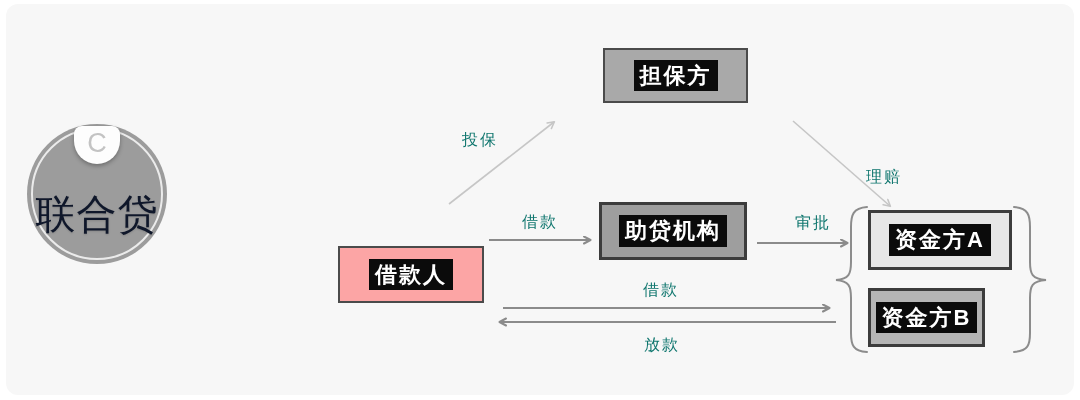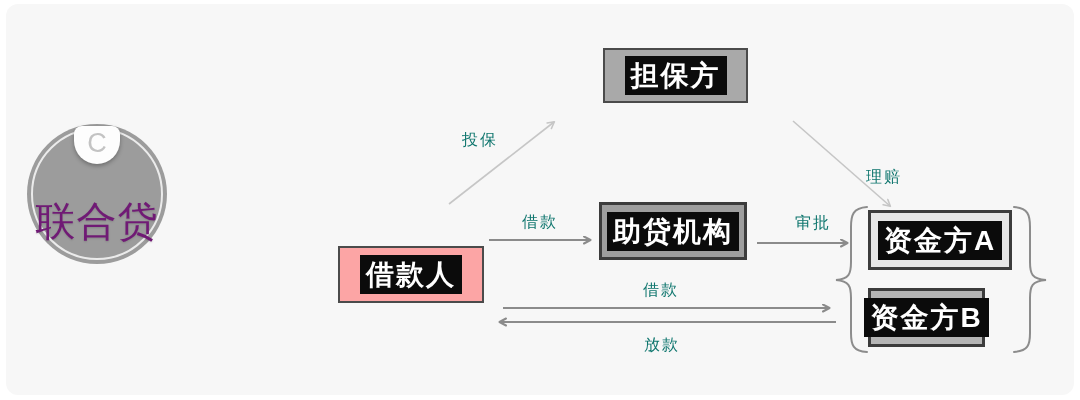--- a/index.html
+++ b/index.html
@@ -43,39 +43,38 @@
   .brand-letter {
     color: #c3c3c3;
     font-size: 27px;
     line-height: 27px;
     padding-bottom: 3px;
   }
   .brand-title {
     position: absolute;
     left: -6px; right: -6px; top: 68px;
     text-align: center;
-    color: #701a75;
+    color: #0f172a;
     font-size: 40px;
     line-height: 44px;
     letter-spacing: 1px;
     white-space: nowrap;
     text-shadow: 0 1px 2px rgba(0,0,0,0.15);
-    margin-top: 7px;
   }
 
   
   .node {
     position: absolute;
     box-sizing: border-box;
     display: flex; align-items: center; justify-content: center;
   }
   .tag {
     background: #0b0b0b;
     color: #ffffff;
-    font-size: 28px;
+    font-size: 22px;
     font-weight: bold;
     line-height: 1.25;
     padding: 2px 6px;
     letter-spacing: 2px;
     white-space: nowrap;
   }
   .n-guarantor   { left: 603px; top: 48px;  width: 145px; height: 55px; background: #a9a9a9; border: 2px solid #4b4b4b; }
   .n-borrower    { left: 338px; top: 246px; width: 146px; height: 57px; background: #fca5a5; border: 2px solid #4b4b4b; }
   .n-facilitator { left: 599px; top: 202px; width: 148px; height: 58px; background: #9e9e9e; border: 3px solid #3c3c3c; }
   .n-funder-a    { left: 868px; top: 210px; width: 144px; height: 60px; background: #e6e6e6; border: 3px solid #3c3c3c; }

